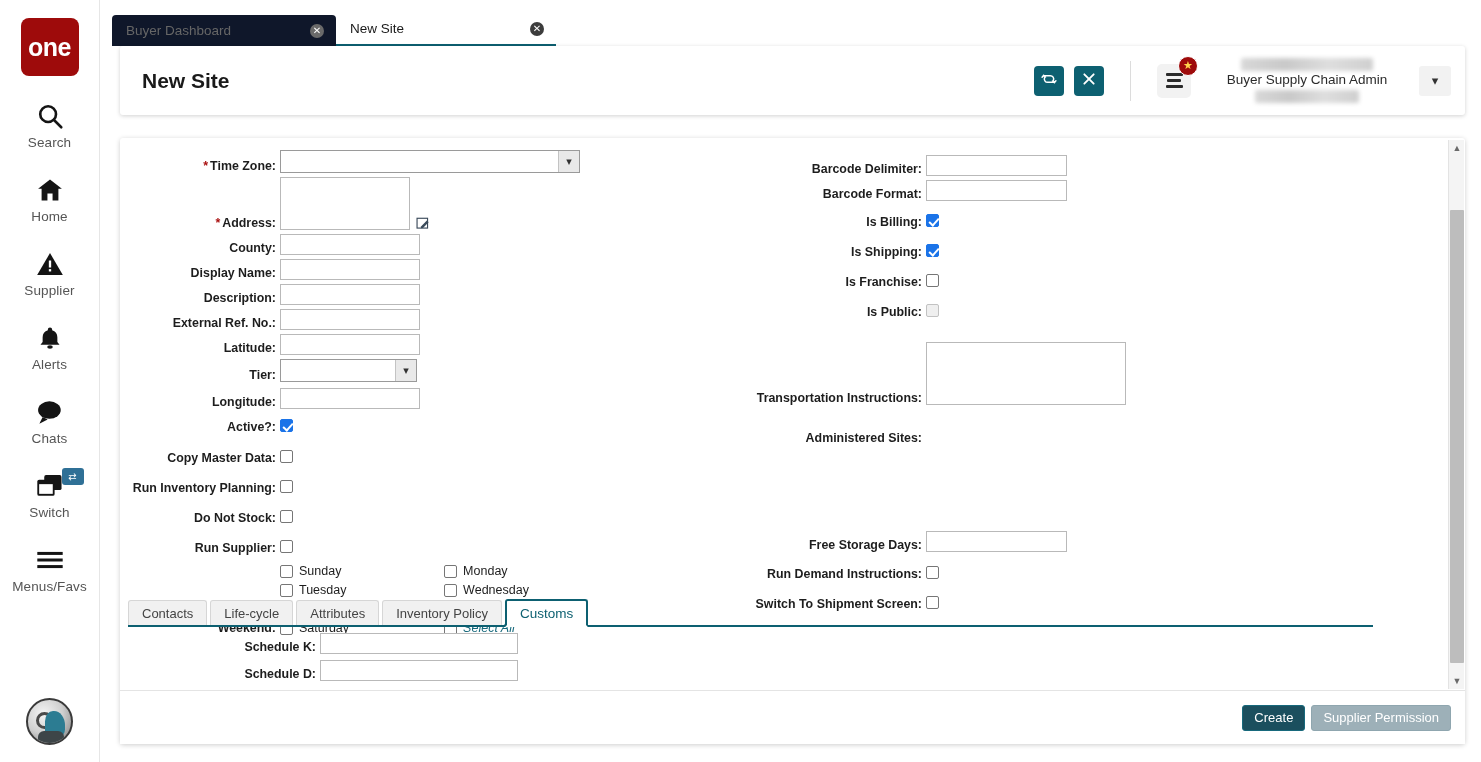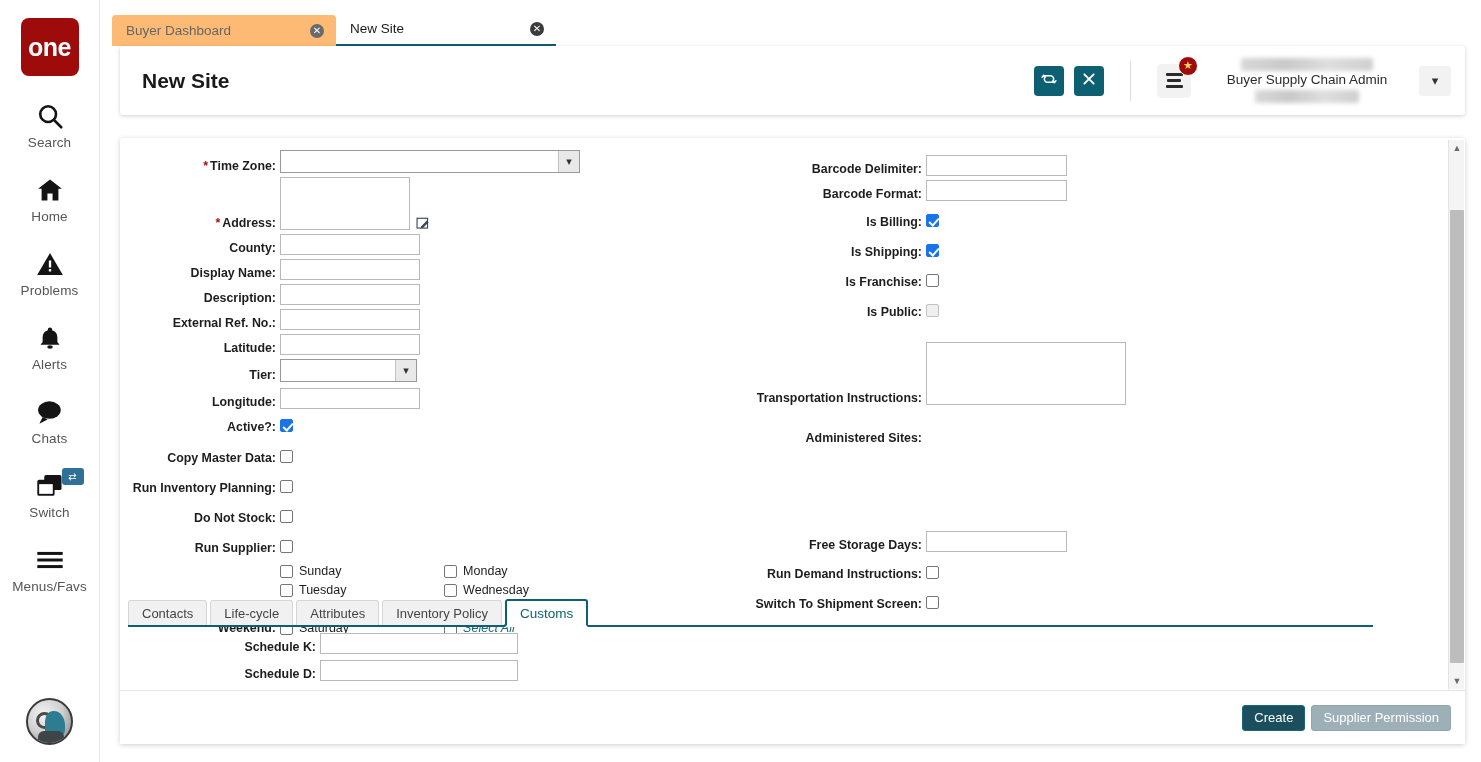--- a/index.html
+++ b/index.html
@@ -65,21 +65,21 @@
   
   .tabstrip {
     position: absolute; left: 112px; top: 15px; height: 31px;
     display: flex; align-items: flex-end;
   }
   .btab {
     height: 31px; min-width: 224px; padding: 0 12px 0 14px;
     display: flex; align-items: center; justify-content: space-between;
     font-size: 13.5px; border-radius: 4px 4px 0 0; cursor: pointer;
   }
-  .btab.inactive { background: #fdba74; color: #666; margin-top: 20px; }
+  .btab.inactive { background: #0f172a; color: #666; margin-top: 20px; }
   .btab.active {
     background: #fff; color: #1a1a1a; border-bottom: 2px solid #0d6071;
     height: 33px; min-width: 220px;
   }
   .tab-x {
     width: 14px; height: 14px; border-radius: 50%; background: #3c3c3c;
     color: #fff; font-size: 10px; line-height: 14px; text-align: center;
     font-family: "Liberation Sans", sans-serif;
   }
   .btab.inactive .tab-x { background: #6a6a6a; }
@@ -290,21 +290,21 @@
     </div>
 
     <div class="rail-item">
       <span class="glyph">
         <svg width="28" height="28" viewBox="0 0 24 24" fill="#141414">
           <path d="M12 2.6 23 21.4H1z"></path>
           <rect x="11" y="9" width="2" height="6" fill="#fff"></rect>
           <rect x="11" y="16.4" width="2" height="2" fill="#fff"></rect>
         </svg>
       </span>
-      <span class="rlabel">Problems</span>
+      <span class="rlabel">Supplier</span>
     </div>
 
     <div class="rail-item">
       <span class="glyph">
         <svg width="26" height="28" viewBox="0 0 24 24" fill="#141414">
           <path d="M12 2.2a2 2 0 0 1 2 2v.6c3 .8 4.8 3.3 4.8 6.5v4.3l2 2.6H3.2l2-2.6v-4.3c0-3.2 1.8-5.7 4.8-6.5v-.6a2 2 0 0 1 2-2z"></path>
           <ellipse cx="12" cy="20.4" rx="2.6" ry="1.6"></ellipse>
         </svg>
       </span>
       <span class="rlabel">Alerts</span>

